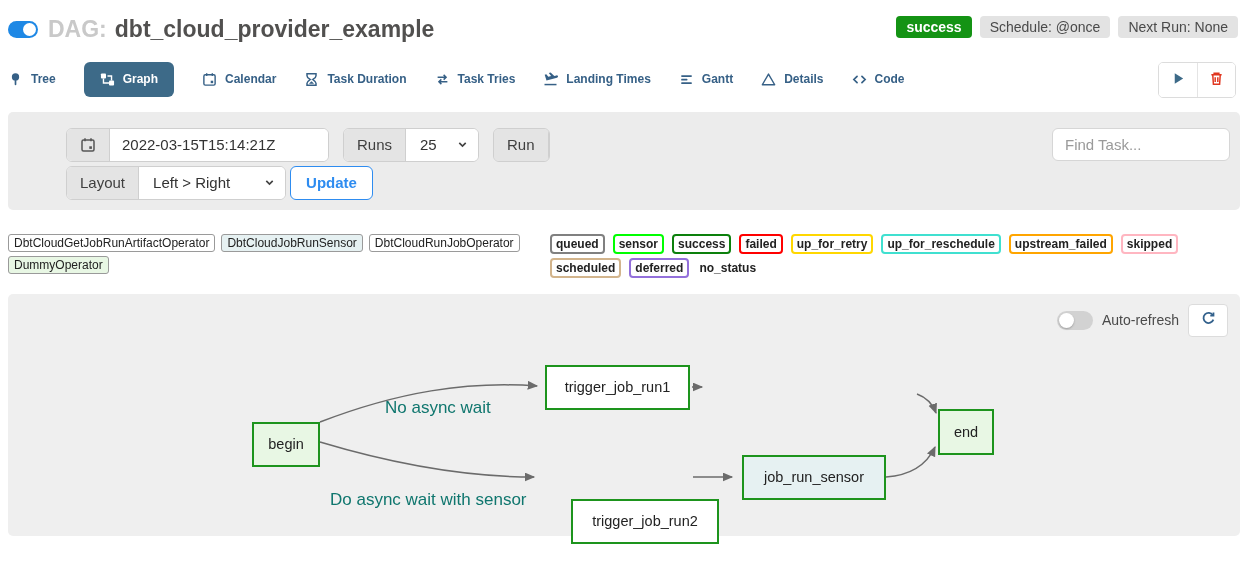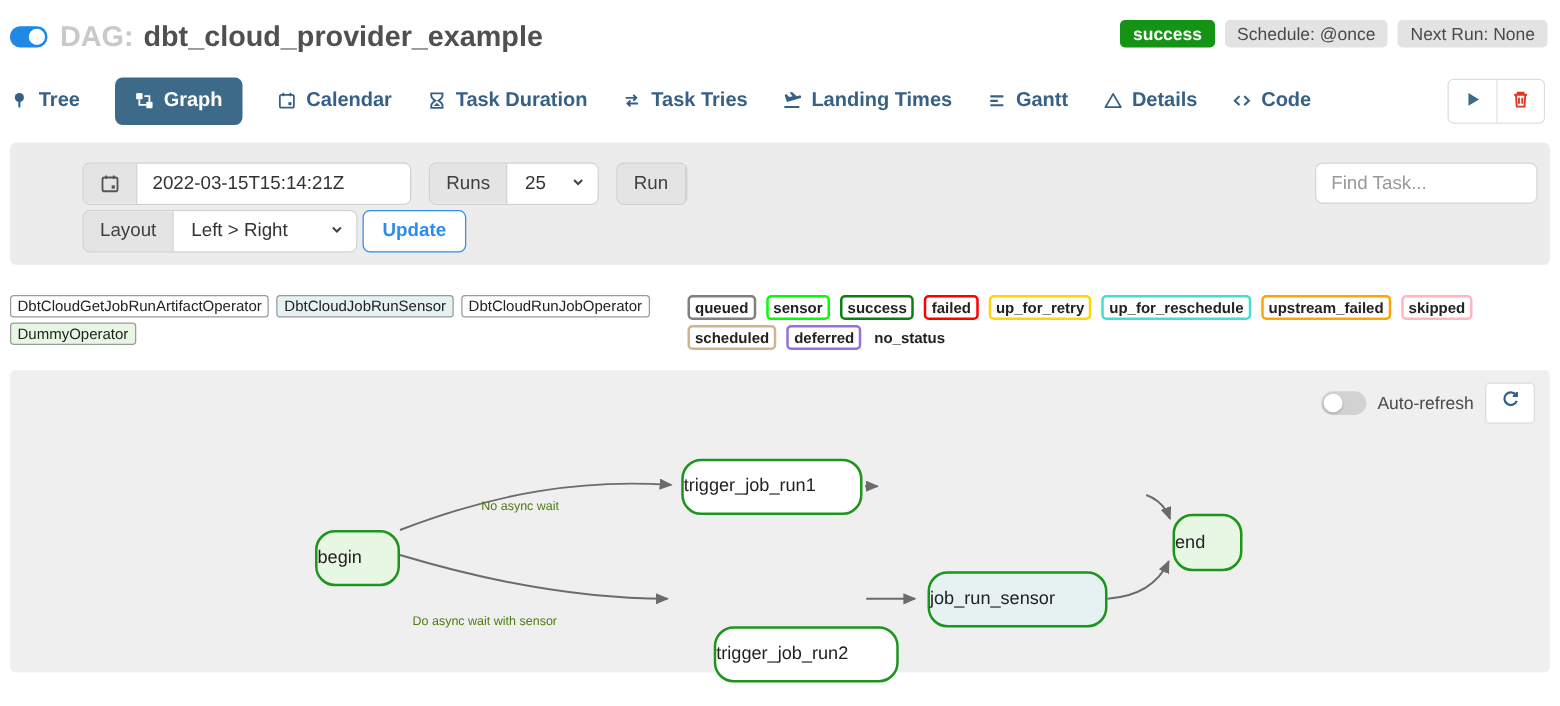--- a/index.html
+++ b/index.html
@@ -23,21 +23,21 @@
   .toggle .knob{position:absolute;top:2px;right:2px;width:13px;height:13px;border-radius:50%;background:#fff;}
   .dag-title{margin:0 0 0 10px;font-size:23px;line-height:1.2;display:flex;gap:8px;align-items:baseline;}
   .dag-prefix{color:#c9c9c9;font-weight:600;}
   .dag-name{color:#51504f;font-weight:700;}
   .header-badges{margin-left:auto;display:flex;gap:8px;align-self:flex-start;}
   .badge{font-size:14px;border-radius:4px;padding:3px 10px;background:#e3e3e3;color:#4a4a4a;white-space:nowrap;}
   .badge.success{background:var(--success-badge);color:#fff;font-weight:600;}
   
   .tabbar{display:flex;align-items:center;margin-top:16px;padding:0 12px 0 8px;}
   .tabs{display:flex;align-items:center;gap:28px;}
-  .tab{display:flex;align-items:center;gap:8px;color:var(--tab-text);font-size:16px;font-weight:600;cursor:pointer;padding:10px 0;}
+  .tab{display:flex;align-items:flex-start;gap:8px;color:var(--tab-text);font-size:12px;font-weight:600;cursor:pointer;padding:10px 0;}
   .tab.active{background:var(--active-tab-bg);color:#fff;border-radius:6px;padding:10px 16px;}
   .ticon{display:inline-flex;width:15px;height:15px;}
   .ticon svg{width:15px;height:15px;}
   .dag-actions{margin-left:auto;display:flex;border:1px solid #dcdcdc;border-radius:5px;overflow:hidden;background:#fff;}
   .dag-actions .abtn{width:38px;height:34px;display:flex;align-items:center;justify-content:center;background:#fff;border:none;cursor:pointer;}
   .dag-actions .abtn + .abtn{border-left:1px solid #e4e4e4;}
   .abtn svg{width:15px;height:15px;}
   .abtn.play{color:var(--active-tab-bg);}
   .abtn.trash{color:var(--trash-red);}
   
@@ -62,22 +62,22 @@
   .st-badge.no-border{border:none;background:transparent;padding:0 2px;}
   
   .graph-panel{margin:16px 8px 7px;background:#efefef;border-radius:5px;height:242px;position:relative;}
   .autorefresh{position:absolute;top:10px;right:12px;display:flex;align-items:center;gap:9px;}
   .toggle.off{width:36px;height:19px;background:#d2d2d2;border-radius:10px;}
   .toggle.off .knob{left:2px;right:auto;width:15px;height:15px;box-shadow:0 1px 2px rgba(0,0,0,.25);}
   .ar-label{font-size:14px;color:#4a4a4a;}
   .refresh-btn{width:40px;height:33px;background:#fff;border:1px solid #dcdcdc;border-radius:4px;display:flex;align-items:center;justify-content:center;color:#33618c;cursor:pointer;}
   .refresh-btn svg{width:15px;height:15px;}
   .edges{position:absolute;left:0;top:0;pointer-events:none;}
-  .gnode{position:absolute;border:2.5px solid var(--node-border);border-radius:16px;display:flex;align-items:center;font-size:14.5px;color:#222;cursor:pointer;background:#fff;}
-  .edge-label{position:absolute;font-size:10px;color:#4d7c0f;white-space:nowrap;}
+  .gnode{position:absolute;border:2.5px solid var(--node-border);border-radius:0;display:flex;align-items:center;justify-content:center;font-size:14.5px;color:#222;cursor:pointer;background:#fff;}
+  .edge-label{position:absolute;font-size:17px;color:#0f766e;white-space:nowrap;}
   
   #n-begin{left:244px;top:128px;width:68px;height:45px;}
   #n-trigger_job_run1{left:537px;top:71px;width:145px;height:45px;}
   #n-get_run_results_artifact{left:704px;top:70px;width:205px;height:45px;}
   #n-end{left:930px;top:115px;width:56px;height:46px;}
   #n-trigger_job_run2{left:563px;top:161px;width:148px;height:45px;margin-top:44px;}
   #n-job_run_sensor{left:734px;top:161px;width:144px;height:45px;}
   #el-top{left:377px;top:104px;}
   #el-bottom{left:322px;top:196px;}
 </style>

